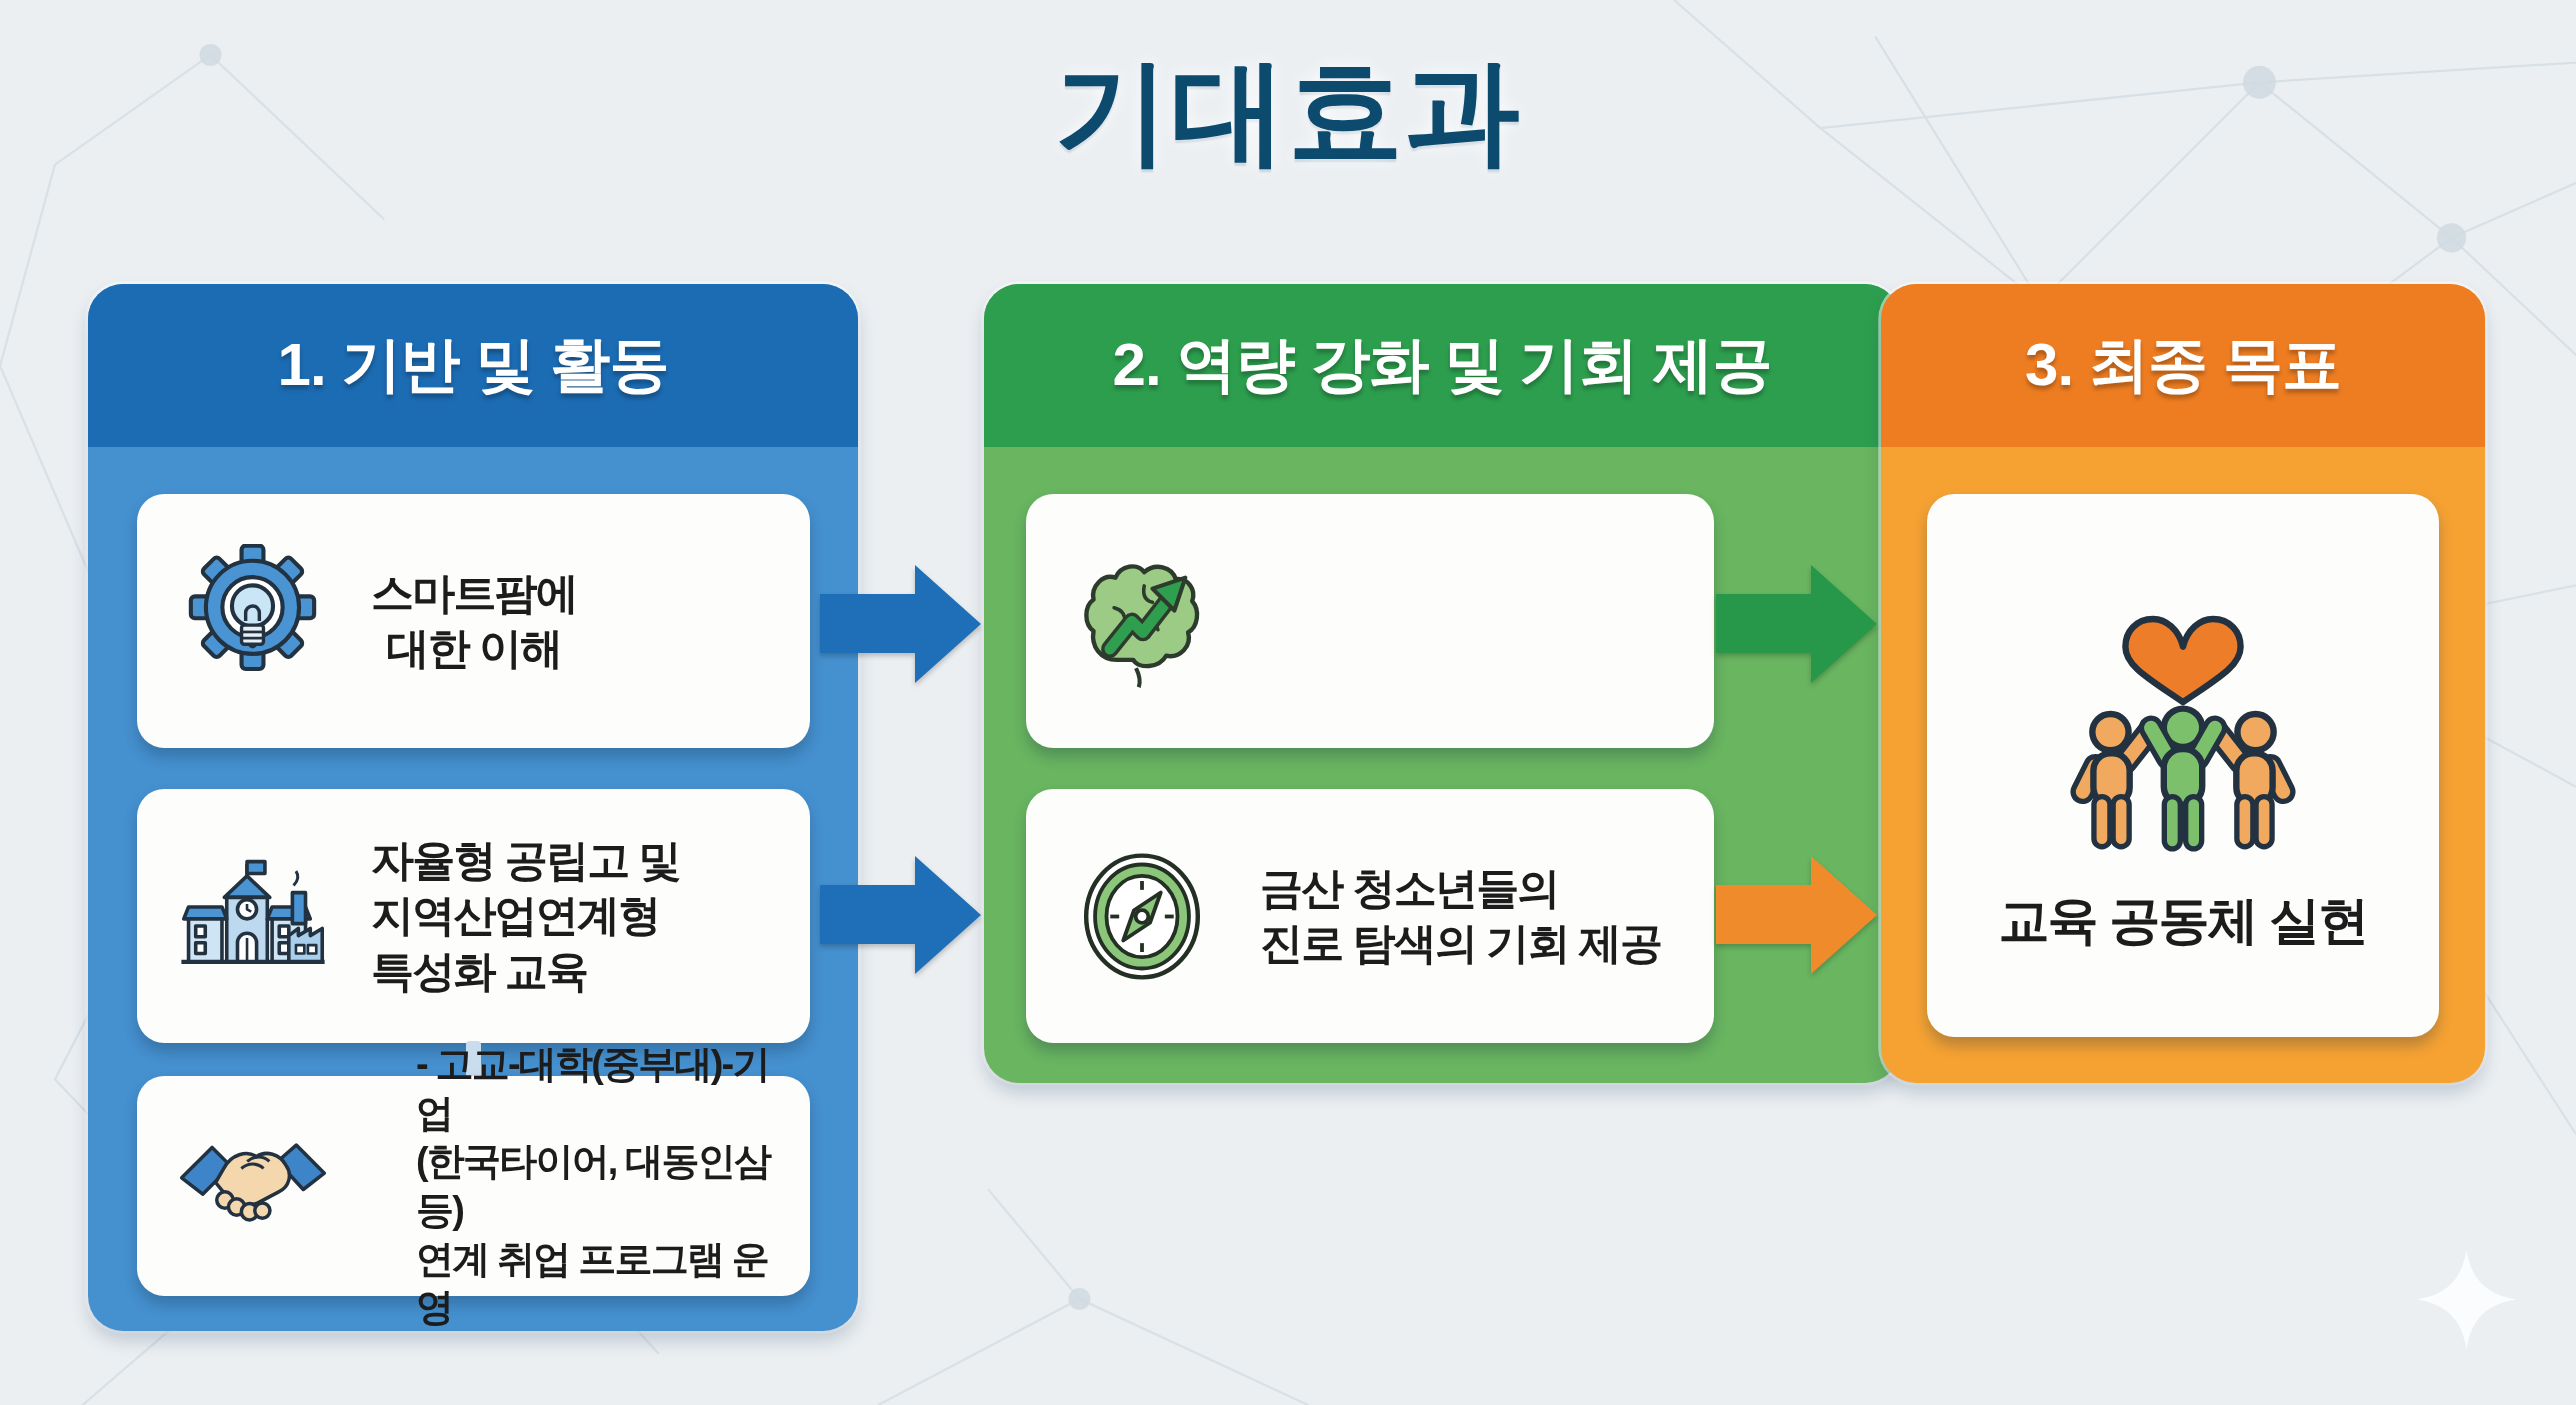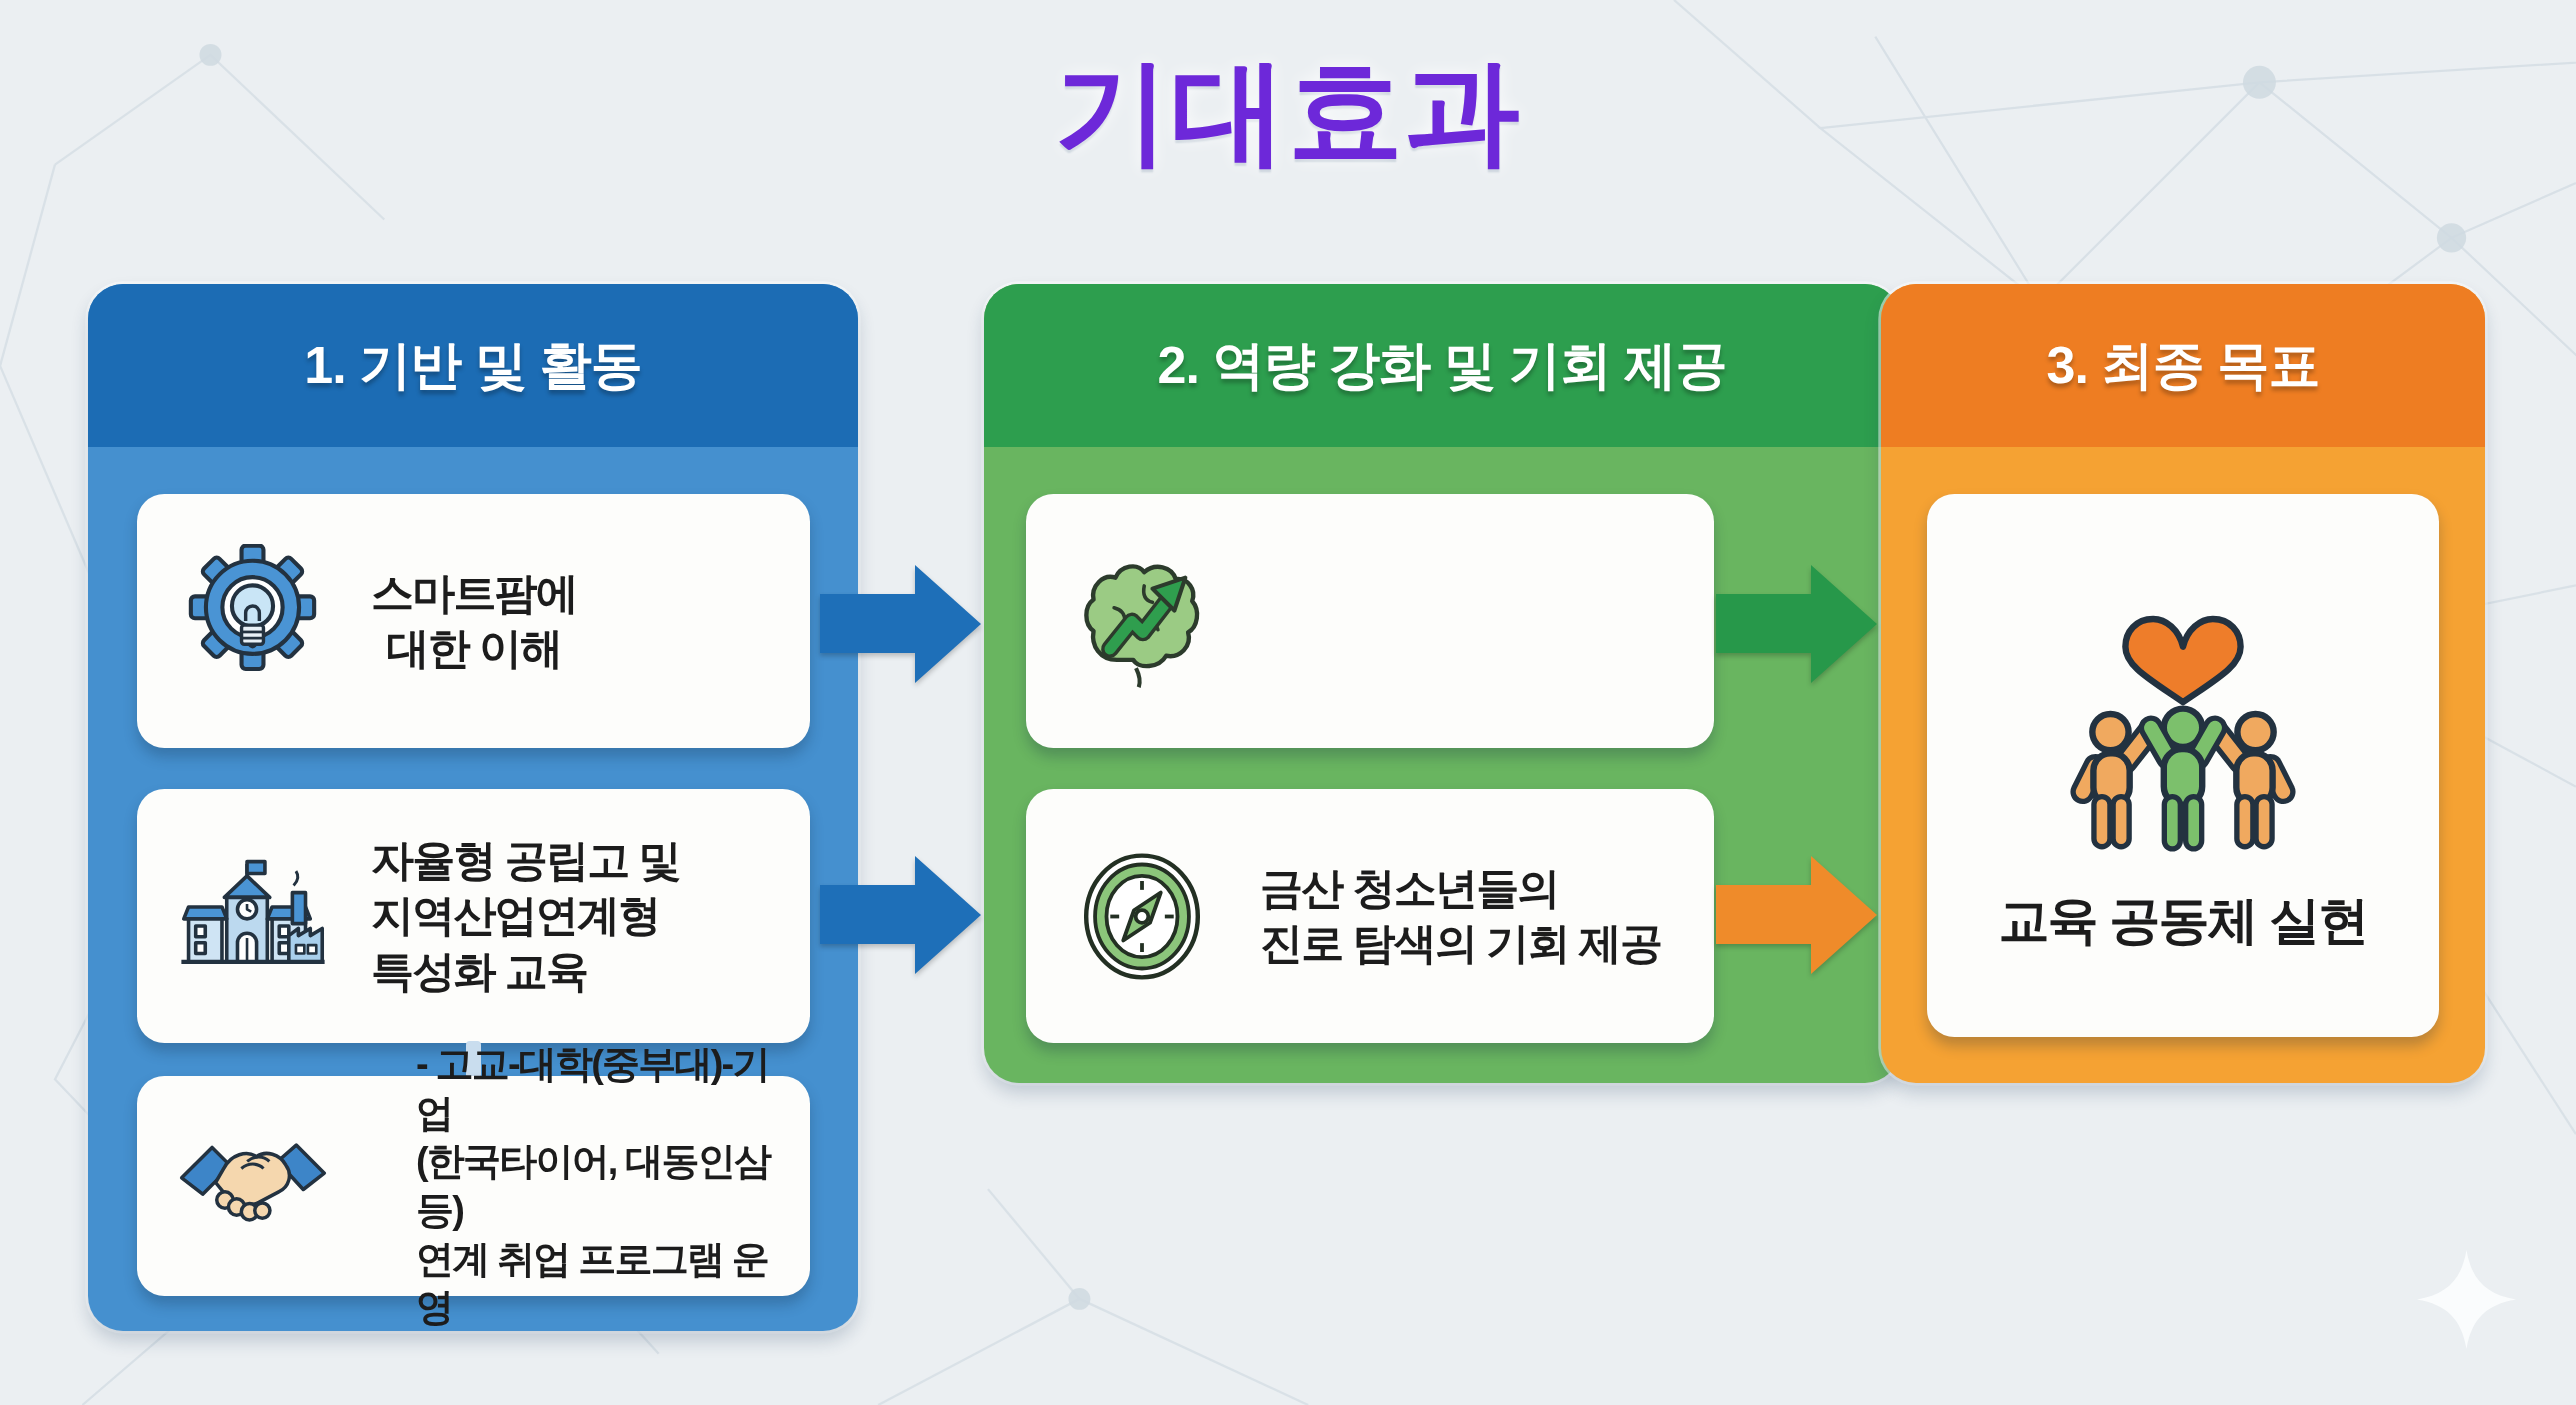--- a/index.html
+++ b/index.html
@@ -5,32 +5,32 @@
   html,body{margin:0;padding:0;}
   body{
     width:2576px;height:1405px;overflow:hidden;
     background:#ebeff2;
     font-family:"Liberation Sans","DejaVu Sans",sans-serif;
   }
   .stage{position:relative;width:2576px;height:1405px;overflow:hidden;}
   .bg-net{position:absolute;inset:0;pointer-events:none;}
   .title{
     position:absolute;top:35px;left:0;width:100%;text-align:center;
-    font-size:115px;font-weight:900;color:#6d28d9;letter-spacing:1.8px;
+    font-size:115px;font-weight:900;color:#0c4a6e;letter-spacing:1.8px;
     text-shadow:0 0 16.5px rgba(255,255,255,.9), 0 2.7px 1.8px rgba(20,60,100,.18);
   }
   .panel{position:absolute;border-radius:35px;
     box-shadow:0 9.1px 16.5px rgba(25,55,90,.20), 0 0 0 2.7px rgba(255,255,255,.55);}
   .panel-1{left:88px;top:284px;width:770px;height:1047px;background:#4590cf;}
   .panel-2{left:984px;top:284px;width:916px;height:799px;background:#69b560;}
   .panel-3{left:1881px;top:284px;width:604px;height:799px;background:#f5a233;}
   .panel-header{
     position:absolute;top:0;left:0;right:0;height:163px;
     display:flex;align-items:center;justify-content:center;
-    border-radius:35px 35px 0 0;color:#fff;font-size:52px;font-weight:800;
+    border-radius:35px 35px 0 0;color:#fff;font-size:60px;font-weight:800;
     text-shadow:0 3.7px 4.6px rgba(0,0,0,.28);letter-spacing:-0.9px;
   }
   .ph-1{background:#1c6cb4;}
   .ph-2{background:#2d9e4e;}
   .ph-3{background:#ee7d22;}
   .card{
     position:absolute;background:#fdfdfb;border-radius:27.4px;box-sizing:border-box;
     box-shadow:0 8.2px 12.8px rgba(15,40,65,.25);
     display:flex;align-items:center;padding:0 24px 0 37px;gap:40px;
   }

